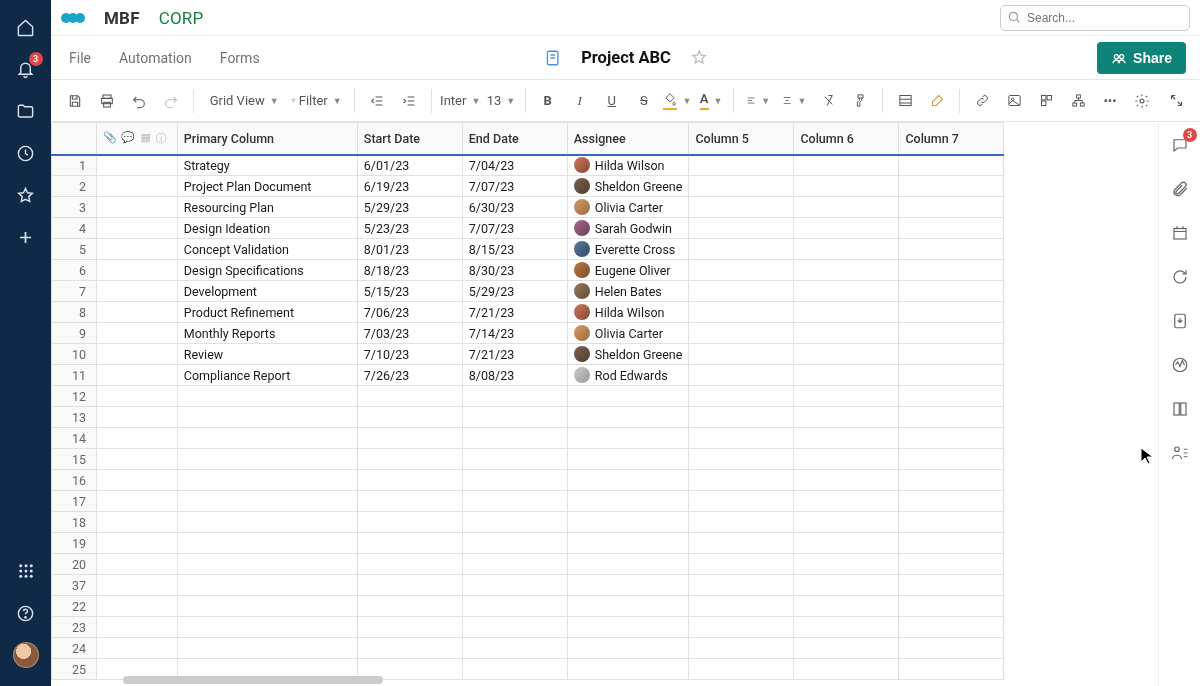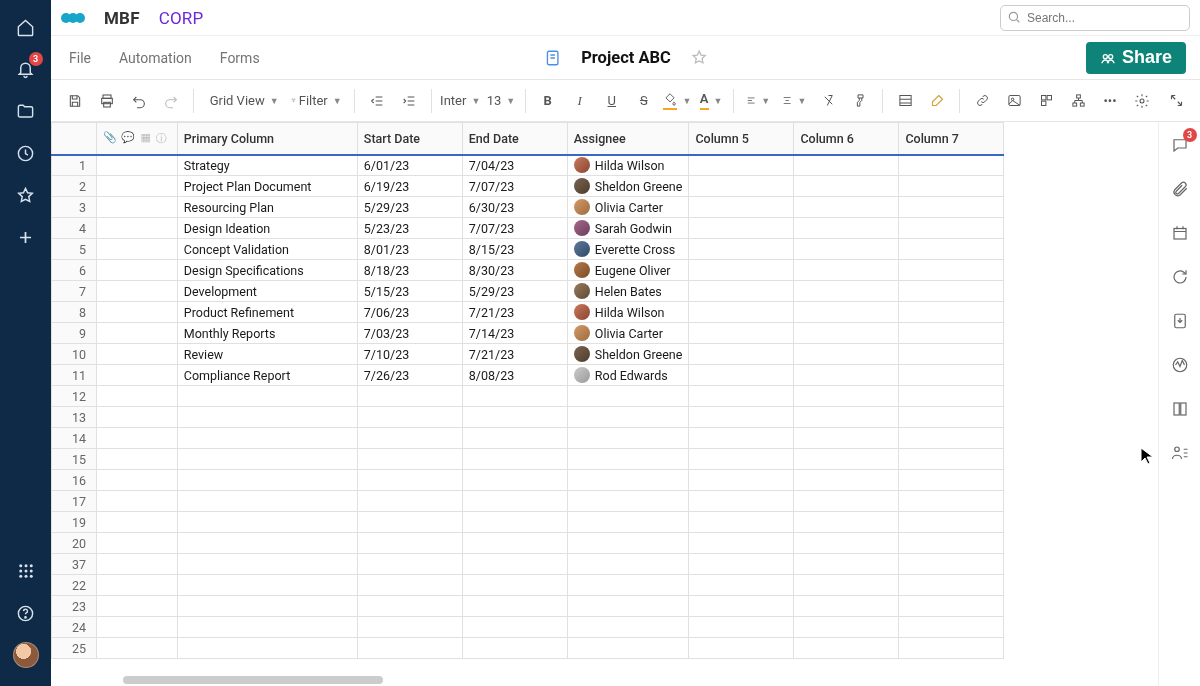--- a/index.html
+++ b/index.html
@@ -8,32 +8,32 @@
 .leftbar { width: 51px; background: #0e2a47; display: flex; flex-direction: column; align-items: center; padding-top: 8px; gap: 4px; }
 .leftbar .icon-btn { width: 38px; height: 38px; display:flex; align-items:center; justify-content:center; color: #d9e2ec; border-radius:6px; cursor:pointer; position:relative; }
 .leftbar .spacer { flex:1; }
 .badge { position:absolute; top:2px; right:2px; background:#e24646; color:#fff; border-radius:8px; font-size:9px; min-width:14px; height:14px; display:flex; align-items:center; justify-content:center; padding:0 3px; font-weight:600; }
 .avatar-small { width:26px; height:26px; border-radius:50%; background: radial-gradient(circle at 40% 35%, #f3c9a5 0 35%, #8b5a3c 36% 100%); border:1px solid rgba(255,255,255,0.3); }
 .main { flex:1; display:flex; flex-direction:column; min-width:0; }
 .topbar { display:flex; align-items:center; height:36px; padding:0 10px; border-bottom:1px solid #eee; gap:10px; }
 .logo { display:flex; align-items:center; gap:19px; font-weight:700; font-size:17px; color:#333; letter-spacing:0.2px; }
 .logo .waves { display:flex; gap:-2px; }
 .logo .wave { width:10px; height:10px; border-radius:50%; background:#18a5c9; }
-.logo .corp { font-weight:400; color:#6d28d9; }
+.logo .corp { font-weight:400; color:#15803d; }
 .top-spacer { flex:1; }
 .search-box { position:relative; }
 .search-box input { width:190px; height:26px; border:1px solid #ccc; border-radius:5px; padding:0 8px 0 26px; font-size:12px; color:#888; }
 .search-box .s-icon { position:absolute; left:7px; top:5px; color:#999; }
 .menubar { display:flex; align-items:center; height:44px; border-bottom:1px solid #e6e6e6; padding:0 14px; gap:20px; position:relative; }
 .menubar .menu-item { font-size:14px; color:#737373; cursor:pointer; padding:6px 4px; }
 .center-title { position:absolute; left:50%; transform:translateX(-50%); display:flex; align-items:center; gap:20px; }
 .center-title .doc-icon { color:#4a90e2; }
 .center-title .title-text { font-size:16.5px; font-weight:700; color:#111; }
 .star-icon { color:#bbb; cursor:pointer; }
-.share-btn { margin-left:auto; background:#0e8478; color:#fff; border:none; border-radius:4px; height:32px; padding:0 14px; font-size:18px; font-weight:600; display:flex; align-items:center; gap:6px; cursor:pointer; }
+.share-btn { margin-left:auto; background:#0e8478; color:#fff; border:none; border-radius:4px; height:32px; padding:0 14px; font-size:14px; font-weight:600; display:flex; align-items:center; gap:6px; cursor:pointer; }
 .toolbar { display:flex; align-items:center; height:42px; padding:0 10px; border-bottom:1px solid #e6e6e6; gap:4px; }
 .toolbar .tb-btn { height:28px; min-width:28px; display:flex; align-items:center; justify-content:center; border-radius:4px; cursor:pointer; color:#555; padding:0 4px; gap:3px; font-size:13px; white-space:nowrap; }
 .toolbar .sep { width:1px; height:24px; background:#e0e0e0; margin:0 4px; }
 .toolbar .caret { font-size:9px; color:#888; margin-left:2px; }
 .toolbar .right-group { margin-left:auto; display:flex; gap:6px; }
 .underline-ora { border-bottom:2px solid #f5a623; padding-bottom:2px; }
 .content-area { flex:1; display:flex; min-height:0; }
 .sheet-wrapper { flex:1; overflow:auto; position:relative; }
 .sheet { border-collapse:collapse; table-layout:fixed; }
 .sheet th, .sheet td { border:1px solid #e0e0e0; height:21px; font-size:12.5px; text-align:left; padding:0 6px; white-space:nowrap; overflow:hidden; background:#fff; }
@@ -610,20 +610,31 @@
                 <td></td>
                 <td></td>
                 <td></td>
                 <td></td>
                 <td></td>
                 <td></td>
                 <td></td>
                 <td></td>
               </tr>
               <tr>
+                <td class="rownum">18</td>
+                <td></td>
+                <td></td>
+                <td></td>
+                <td></td>
+                <td></td>
+                <td></td>
+                <td></td>
+                <td></td>
+              </tr>
+              <tr>
                 <td class="rownum">19</td>
                 <td></td>
                 <td></td>
                 <td></td>
                 <td></td>
                 <td></td>
                 <td></td>
                 <td></td>
                 <td></td>
               </tr>

